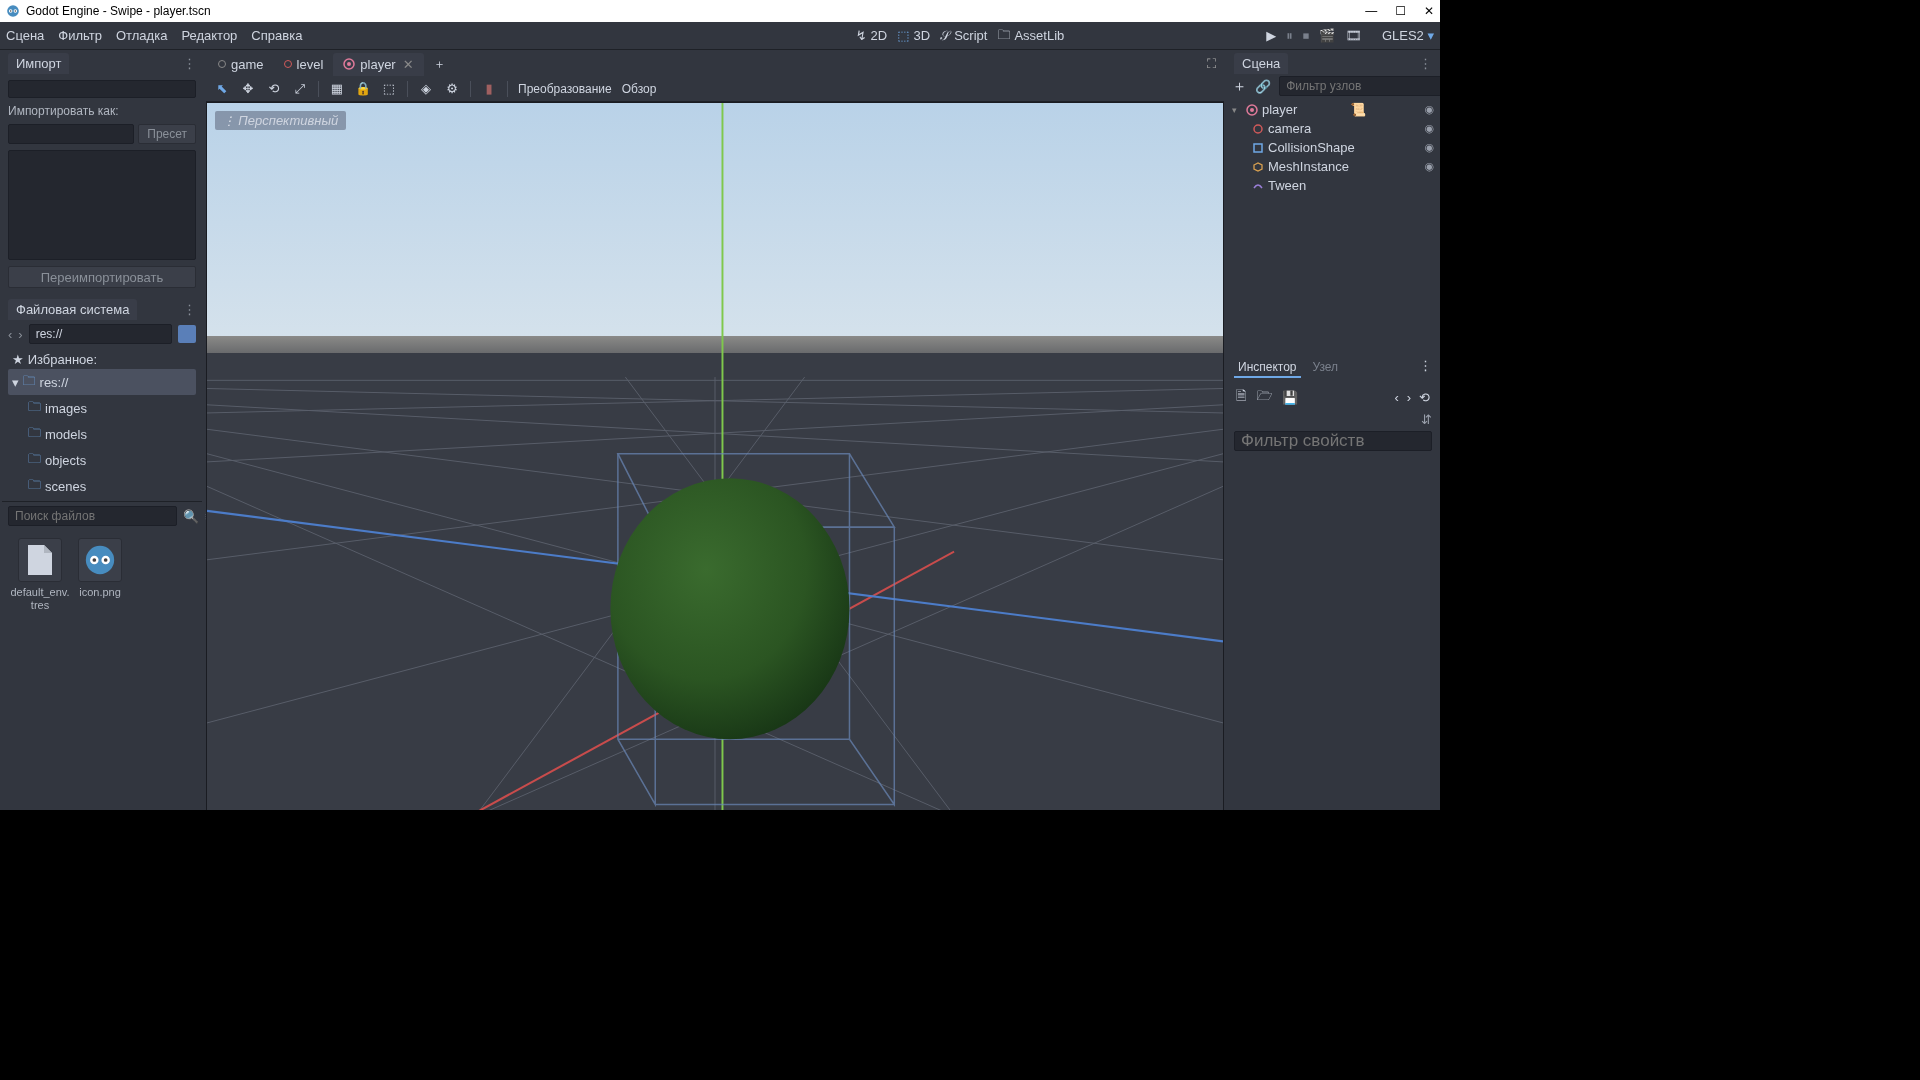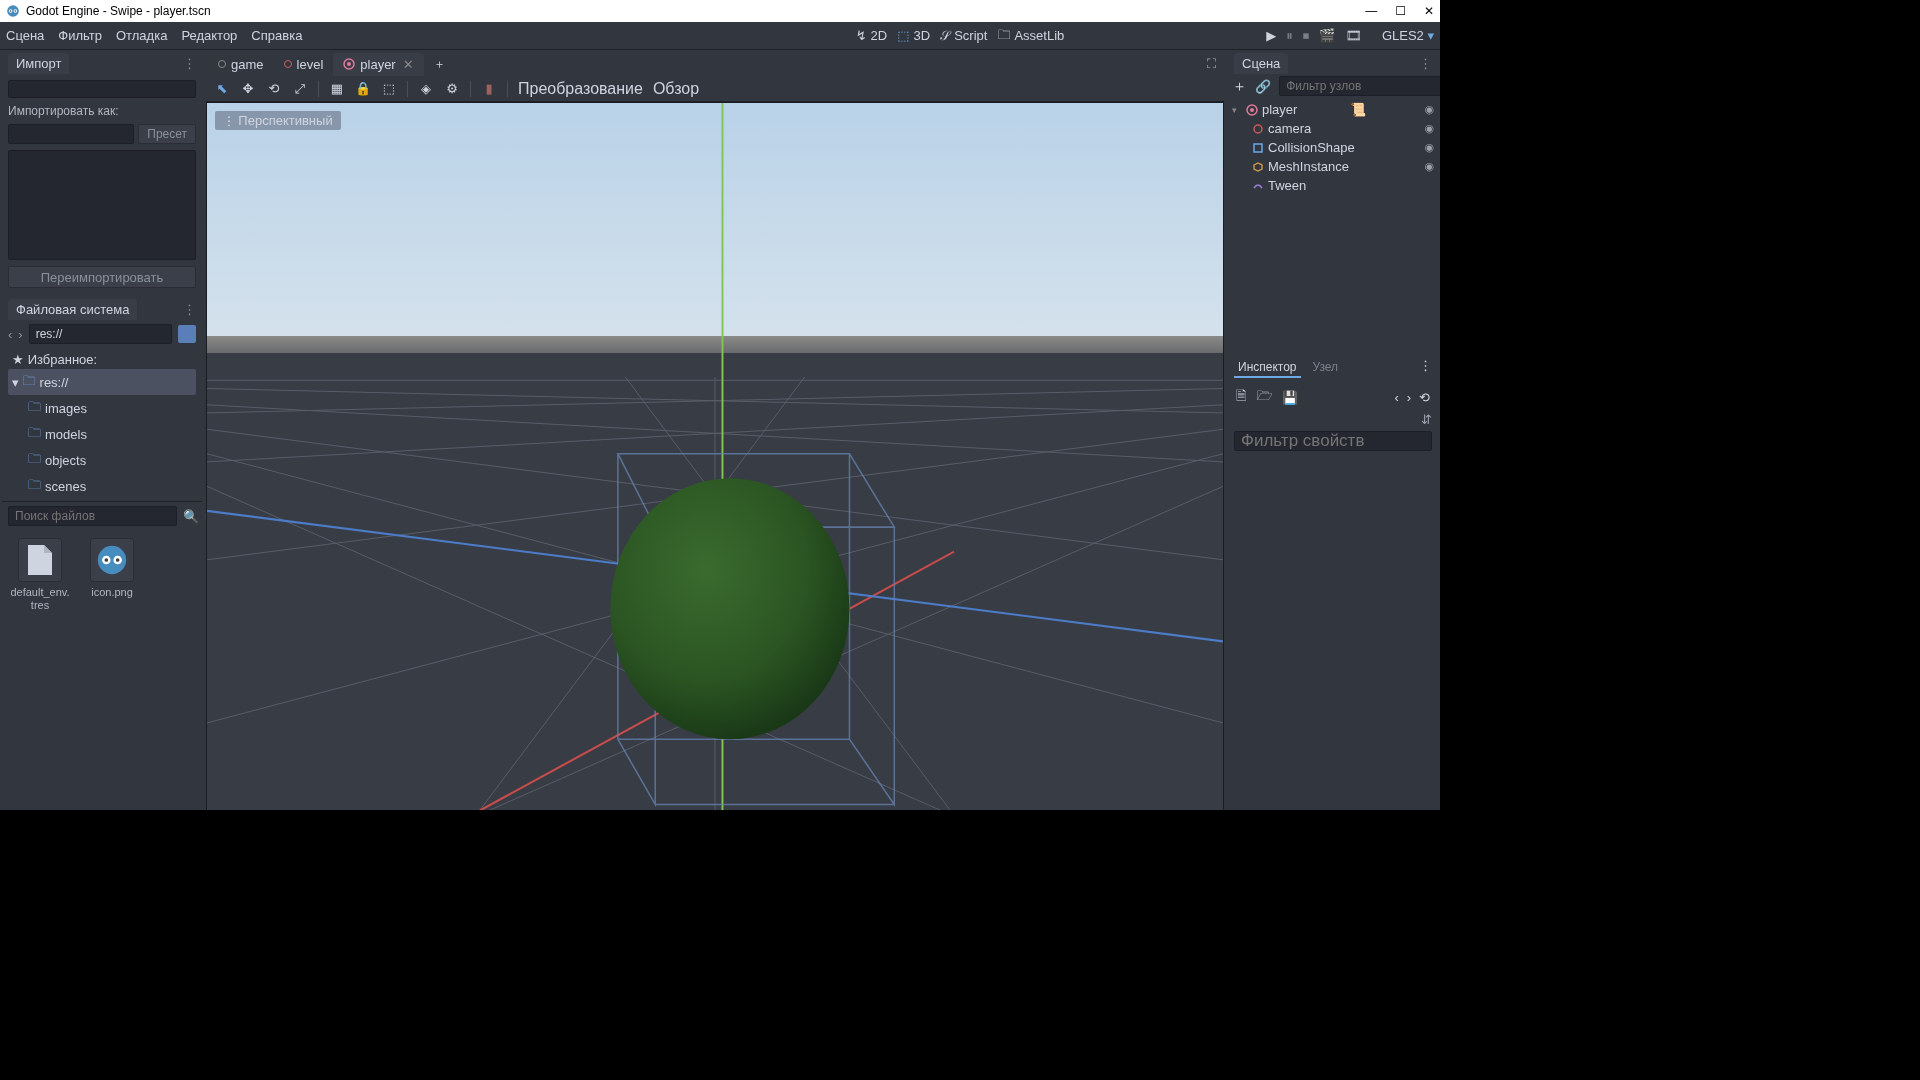--- a/index.html
+++ b/index.html
@@ -37,41 +37,41 @@
 .fs-nav .arrow { color:#8a9099; }
 .fs-path { flex:1; height:20px; background:#24272f; border:1px solid #1c1f27; border-radius:2px; padding:0 6px; display:flex; align-items:center; font-size:12px; }
 .fs-grid-btn { width:18px; height:18px; background:#5a7fb8; border-radius:2px; }
 .fs-tree { padding:2px 6px; }
 .fs-item { display:flex; align-items:center; gap:4px; padding:2px 4px; font-size:12px; border-radius:2px; }
 .fs-item.fav { color:#b0b6c0; }
 .fs-item.sel { background:#4b5160; }
 .fs-item .indent { width:12px; }
 .fs-search { display:flex; align-items:center; gap:6px; padding:4px 6px; border-top:1px solid #1e2127; }
 .fs-search input { flex:1; height:20px; background:#24272f; border:1px solid #1c1f27; border-radius:2px; padding:0 6px; color:#cfd5e0; font-size:12px; }
-.fs-files { display:flex; gap:12px; padding:8px; }
+.fs-files { display:flex; padding:8px; }
 .file-item { display:flex; flex-direction:column; align-items:center; width:60px; }
 .file-icon { width:44px; height:44px; background:#3b3f49; border:1px solid #2a2d35; border-radius:3px; display:flex; align-items:center; justify-content:center; margin-bottom:4px; }
 .file-name { font-size:11px; text-align:center; color:#b0b6c0; word-break:break-all; line-height:1.2; }
 .center-col { flex:1; display:flex; flex-direction:column; padding:2px; min-width:0; }
 .tab-bar { height:24px; display:flex; align-items:center; gap:0; padding-left:2px; }
 .scene-tab { display:flex; align-items:center; gap:5px; padding:4px 10px; border-radius:3px 3px 0 0; font-size:12px; }
 .scene-tab.active { background:#393d48; }
 .scene-tab .dot { width:8px; height:8px; border-radius:50%; border:1.5px solid #888; }
 .scene-tab .dot.red { border-color:#d05a5a; }
 .scene-tab .close-x { color:#888; margin-left:2px; }
 .tab-bar .expand { margin-left:auto; padding:0 8px; color:#aaa; }
 .toolbar { height:26px; background:#32363f; display:flex; align-items:center; gap:10px; padding:0 8px; border-bottom:1px solid #1e2127; }
 .toolbar .sep { width:1px; height:16px; background:#4a4f5a; }
 .toolbar .tb-icon { width:16px; height:16px; display:flex; align-items:center; justify-content:center; color:#cfd5e0; }
-.toolbar .tb-text { font-size:16px; }
+.toolbar .tb-text { font-size:12px; }
 .viewport { flex:1; position:relative; background:#383c45; border:1px solid #1a1c22; overflow:hidden; }
 .viewport .sky { position:absolute; top:0; left:0; right:0; height:29%; background:linear-gradient(#b9d2e8,#d5e2ec); }
 .viewport .horizon { position:absolute; top:28%; left:0; right:0; height:3%; background:linear-gradient(#8a8a88,#5a5c60); }
 .viewport .ground { position:absolute; top:30%; left:0; right:0; bottom:0; background:#383c45; }
-.viewport .persp-badge { position:absolute; top:8px; left:8px; background:rgba(100,110,130,.6); padding:2px 8px; border-radius:2px; font-size:12px; color:#e0e4ec; }
+.viewport .persp-badge { position:absolute; top:8px; left:8px; background:rgba(100,110,130,.6); padding:2px 8px; border-radius:2px; font-size:12px; color:#e0e4ec;font-style:italic; }
 .viewport canvas, .viewport svg.scene { position:absolute; inset:0; width:100%; height:100%; }
 .bottom-bar { height:24px; display:flex; align-items:center; gap:14px; padding:0 8px; font-size:12px; }
 .bottom-bar .status-dot { width:8px; height:8px; background:#dbb955; border-radius:50%; display:inline-block; margin-right:4px; }
 .bottom-bar .version { margin-left:auto; color:#8a9099; }
 .right-col { width:214px; display:flex; flex-direction:column; padding:2px; gap:2px; }
 .scene-toolbar { display:flex; align-items:center; gap:8px; padding:2px 4px; }
 .scene-toolbar .plus-i { font-size:15px; color:#cfd5e0; }
 .scene-toolbar .link-i { color:#cfd5e0; }
 .scene-toolbar input { flex:1; height:20px; background:#24272f; border:1px solid #1c1f27; border-radius:2px; padding:0 6px; color:#cfd5e0; font-size:12px; }
 .scene-tree { padding:2px 0; }

